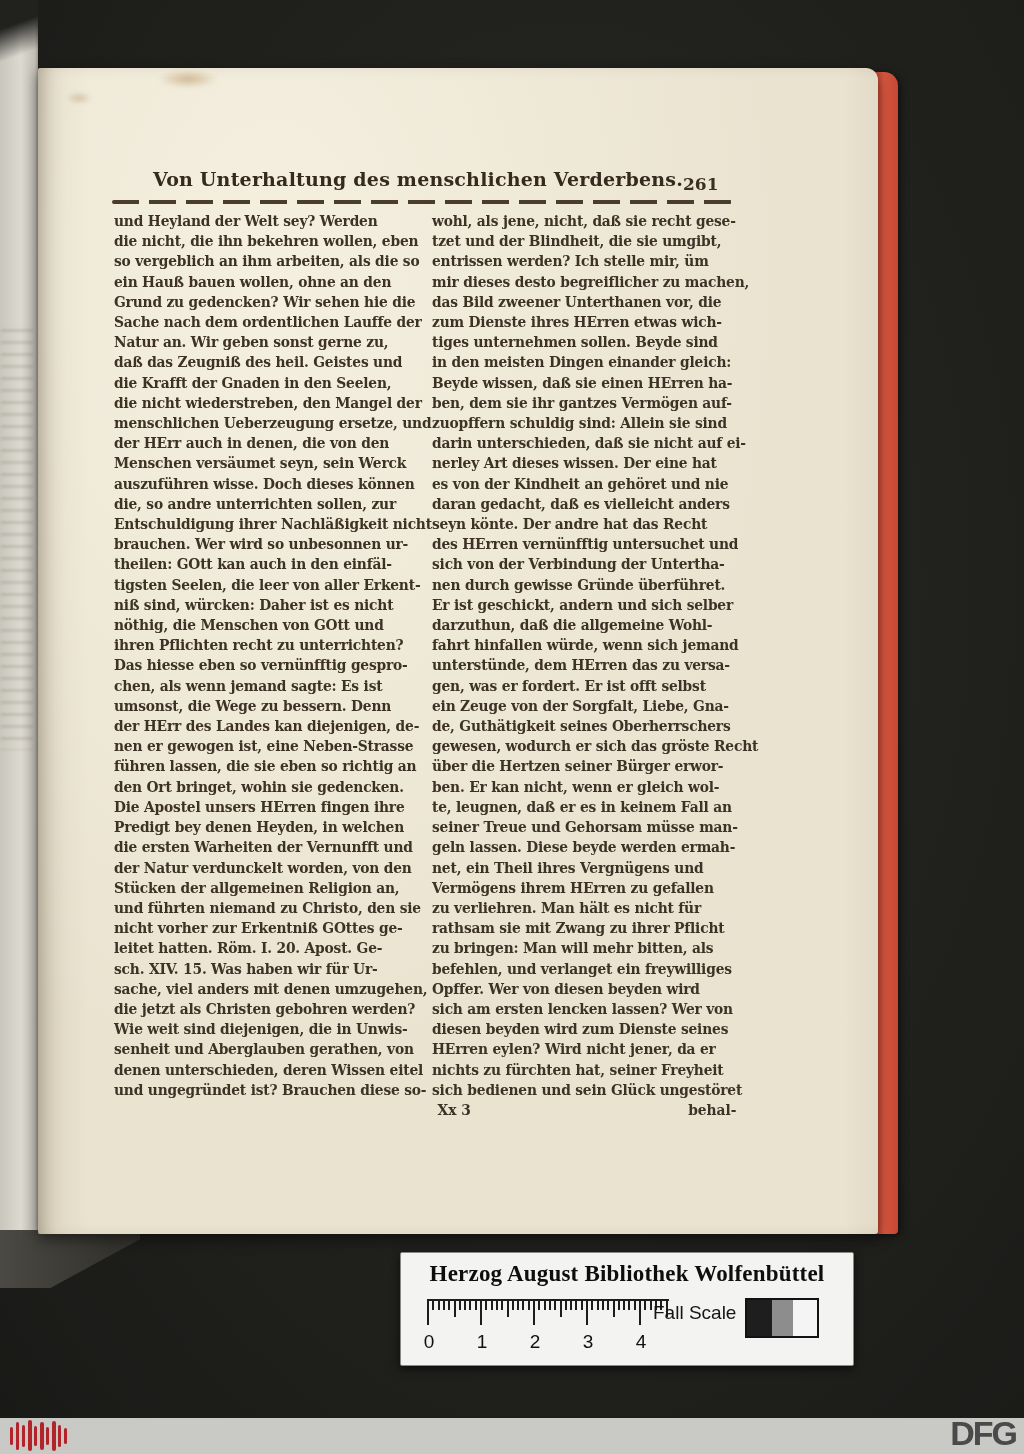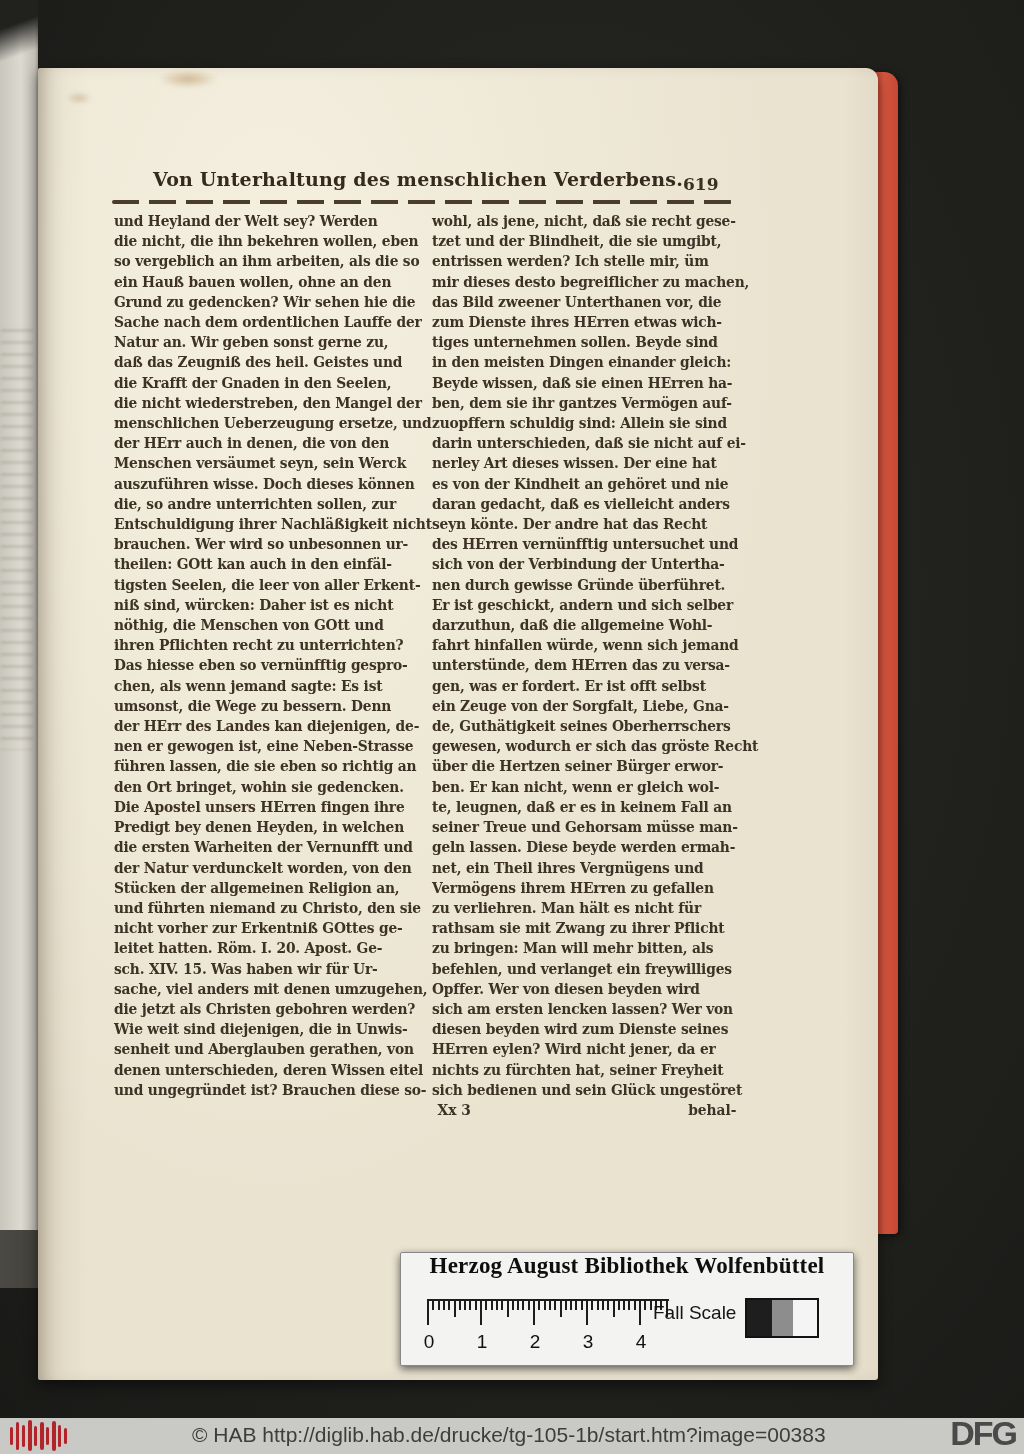--- a/index.html
+++ b/index.html
@@ -20,21 +20,21 @@
   .red-edge{position:absolute;left:872px;top:72px;width:26px;height:1162px;
       background:linear-gradient(90deg,#b03c2a 0%,#da5740 45%,#c44834 100%);
       border-radius:0 14px 4px 0;box-shadow:2px 2px 8px rgba(0,0,0,.55);}
 
   
   .book-block{position:absolute;left:0;top:1230px;width:140px;height:58px;
       background:linear-gradient(90deg,#4a4943 0%,#34332e 80%);
       clip-path:polygon(0 0,100% 0,100% 16%,36% 100%,0 100%);}
 
   
-  .page{position:absolute;left:38px;top:68px;width:840px;height:1312px;
+  .page{position:absolute;left:38px;top:68px;width:840px;height:1166px;
       background:
         radial-gradient(ellipse at 28% 18%, rgba(255,252,240,.5), rgba(255,252,240,0) 60%),
         linear-gradient(90deg,#ddd5c1 0%,#eae3d0 6%,#eae3d0 96%,#e2dac6 100%);
       background-color:#e9e2cf;
       border-radius:2px 12px 3px 2px;
       box-shadow:inset 16px 0 22px -14px rgba(70,58,38,.45), 0 5px 14px rgba(0,0,0,.5);}
   .stain{position:absolute;left:120px;top:2px;width:60px;height:18px;border-radius:50%;
       background:radial-gradient(rgba(156,106,38,.4),rgba(156,106,38,0) 70%);filter:blur(2px);}
   .stain2{position:absolute;left:28px;top:24px;width:26px;height:12px;border-radius:50%;
       background:radial-gradient(rgba(140,96,34,.3),rgba(140,96,34,0) 70%);filter:blur(2px);}
@@ -51,21 +51,21 @@
   .col-right{left:394px;}
   .line{font-size:15px;line-height:20.2px;font-weight:bold;color:#3d3225;
       white-space:nowrap;letter-spacing:-.2px;}
   .sig-row{display:flex;justify-content:space-between;padding:0 14px 0 6px;
       font-size:15px;line-height:20.2px;font-weight:bold;color:#3d3225;}
 
   
   .card{position:absolute;left:400px;top:1252px;width:452px;height:112px;
       background:#f3f3f1;border:1px solid #88888a;border-radius:2px;
       box-shadow:0 3px 8px rgba(0,0,0,.6);font-family:"Liberation Sans",sans-serif;}
-  .card-title{text-align:center;font-family:"Liberation Serif",serif;
+  .card-title{text-align:center;margin-top:8px;font-family:"Liberation Serif",serif;
       font-weight:bold;font-size:23px;color:#0e0e0e;letter-spacing:.2px;white-space:nowrap;}
   .ruler{position:absolute;left:26px;top:46px;width:244px;height:56px;}
   .ruler-line{position:absolute;left:0;top:0;width:242px;height:2px;background:#1d1d1d;}
   .tick{position:absolute;top:0;width:2px;background:#1d1d1d;}
   .ruler-num{position:absolute;top:32px;font-size:19px;color:#111;transform:translateX(-50%);}
   .ruler-num:nth-child(1){left:2px;}
   .ruler-num:nth-child(2){left:55px;}
   .ruler-num:nth-child(3){left:108px;}
   .ruler-num:nth-child(4){left:161px;}
   .ruler-num:nth-child(5){left:214px;}
@@ -96,21 +96,21 @@
   </div>
 
   <div class="red-edge"></div>
   <div class="book-block"></div>
 
   <div class="page">
     <div class="stain"></div>
     <div class="stain2"></div>
 
     <div class="page-header">Von Unterhaltung des menschlichen Verderbens.</div>
-    <div class="page-number">619</div>
+    <div class="page-number">261</div>
     <div class="header-rule"></div>
 
     <div class="col col-left">
         <div class="line">und Heyland der Welt sey? Werden</div>
         <div class="line">die nicht, die ihn bekehren wollen, eben</div>
         <div class="line">so vergeblich an ihm arbeiten, als die so</div>
         <div class="line">ein Hauß bauen wollen, ohne an den</div>
         <div class="line">Grund zu gedencken? Wir sehen hie die</div>
         <div class="line">Sache nach dem ordentlichen Lauffe der</div>
         <div class="line">Natur an.  Wir geben sonst gerne zu,</div>
@@ -283,17 +283,16 @@
         <rect x="14" y="6" width="3" height="22" rx="1.5"></rect>
         <rect x="20" y="1" width="4" height="31" rx="2"></rect>
         <rect x="26" y="7" width="3" height="20" rx="1.5"></rect>
         <rect x="32" y="3" width="4" height="28" rx="2"></rect>
         <rect x="38" y="8" width="3" height="18" rx="1.5"></rect>
         <rect x="44" y="2" width="4" height="30" rx="2"></rect>
         <rect x="50" y="6" width="3" height="22" rx="1.5"></rect>
         <rect x="56" y="9" width="3" height="16" rx="1.5"></rect>
       </g>
     </svg>
-    <div class="copyright">© HAB http://diglib.hab.de/drucke/tg-105-1b/start.htm?image=00383</div>
     <div class="dfg">DFG</div>
   </div>
 
 </div>
 
 </body></html>

